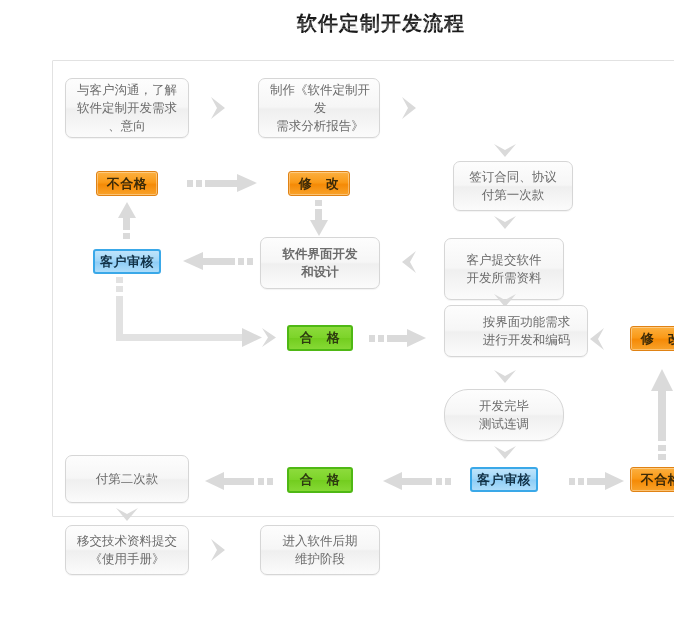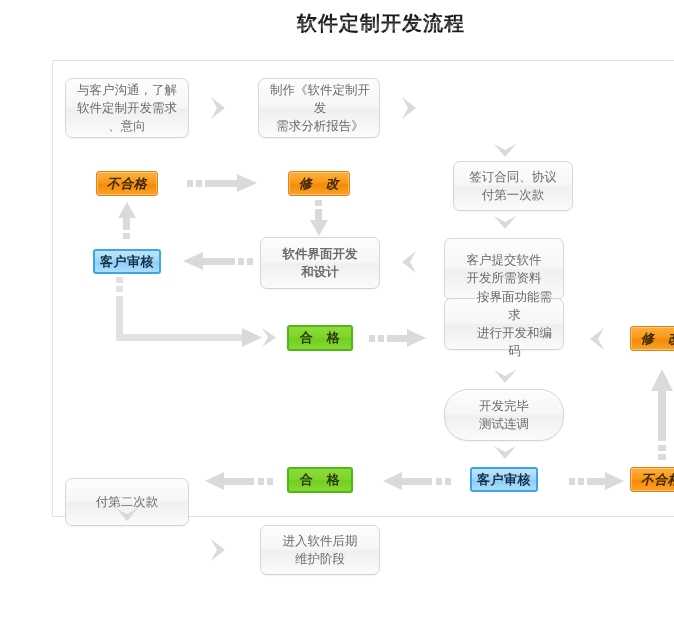--- a/index.html
+++ b/index.html
@@ -55,21 +55,20 @@
     position:absolute;box-sizing:border-box;
     display:flex;align-items:center;justify-content:center;
     font-size:13px;font-weight:bold;border-radius:3px;
     letter-spacing:.5px;
   }
   .badge.orange{
     border:1px solid #e08214;
     background:linear-gradient(to bottom,#fcb040 0%,#fa9a18 45%,#f58a06 55%,#f9a32b 100%);
     color:#3b2a08;
     box-shadow:inset 0 0 0 1px rgba(255,255,255,.35);
-    font-style:italic;
   }
   .badge.green{
     border:2px solid #4fb814;
     background:linear-gradient(to bottom,#8ddb3c 0%,#7dd42a 48%,#73cd1f 52%,#86d935 100%);
     color:#2e3c10;
   }
   .badge.blue{
     border:2px solid #3aa8e8;
     background:linear-gradient(to bottom,#bfe4fb 0%,#9fd6f8 48%,#8ecdf6 52%,#aeddfa 100%);
     color:#123247;
@@ -220,21 +219,21 @@
 
   <div class="arrow" style="left:325px;top:327px;">
     <svg class="arr-svg" width="62" height="22" viewBox="0 0 62 22">
       <rect x="0" y="8" width="6" height="7" fill="#dadada"></rect>
       <rect x="9" y="8" width="6" height="7" fill="#dadada"></rect>
       <rect x="18" y="8" width="22" height="7" fill="#dadada"></rect>
       <path d="M38 2 L57 11 L38 20 Z" fill="#dadada"></path>
     </svg>
   </div>
 
-  <div class="node" style="left:400px;top:298px;width:120px;height:52px;padding-left:29px;">
+  <div class="node" style="left:400px;top:305px;width:144px;height:52px;padding-left:29px;">
     <span style="white-space:pre-line;">按界面功能需求
 进行开发和编码</span>
   </div>
 
   <div class="chev" style="left:540px;top:325px;">
     <svg class="arr-svg" width="26" height="28" viewBox="0 0 26 28">
         <path d="M20 3 L6 14 L20 25 L14 14 Z" fill="#dadada"></path>
       </svg>
   </div>
 
@@ -261,21 +260,21 @@
     <span style="white-space:pre-line;">开发完毕
 测试连调</span>
   </div>
 
   <div class="chev" style="left:447px;top:442px;">
     <svg class="arr-svg" width="28" height="24" viewBox="0 0 28 24">
         <path d="M3 4 L14 17 L25 4 L14 10 Z" fill="#dadada"></path>
       </svg>
   </div>
 
-  <div class="node" style="left:21px;top:478px;width:124px;height:48px;">
+  <div class="node" style="left:21px;top:455px;width:124px;height:48px;">
     <span style="white-space:pre-line;">付第二次款</span>
   </div>
 
   <div class="arrow" style="left:158px;top:470px;">
     <svg class="arr-svg" width="72" height="22" viewBox="0 0 72 22">
       <path d="M22 2 L3 11 L22 20 Z" fill="#dadada"></path>
       <rect x="20" y="8" width="32" height="7" fill="#dadada"></rect>
       <rect x="56" y="8" width="6" height="7" fill="#dadada"></rect>
       <rect x="65" y="8" width="6" height="7" fill="#dadada"></rect>
     </svg>
@@ -310,20 +309,24 @@
   <div class="badge orange" style="left:586px;top:467px;width:62px;height:25px;">
     <span>不合格</span>
   </div>
 
   <div class="chev" style="left:69px;top:504px;">
     <svg class="arr-svg" width="28" height="24" viewBox="0 0 28 24">
         <path d="M3 4 L14 17 L25 4 L14 10 Z" fill="#dadada"></path>
       </svg>
   </div>
 
+  <div class="node" style="left:21px;top:525px;width:124px;height:50px;">
+    <span style="white-space:pre-line;">移交技术资料提交
+《使用手册》</span>
+  </div>
 
   <div class="chev" style="left:163px;top:536px;">
     <svg class="arr-svg" width="26" height="28" viewBox="0 0 26 28">
         <path d="M4 3 L18 14 L4 25 L10 14 Z" fill="#dadada"></path>
       </svg>
   </div>
 
   <div class="node" style="left:216px;top:525px;width:120px;height:50px;">
     <span style="white-space:pre-line;">进入软件后期
 维护阶段</span>

